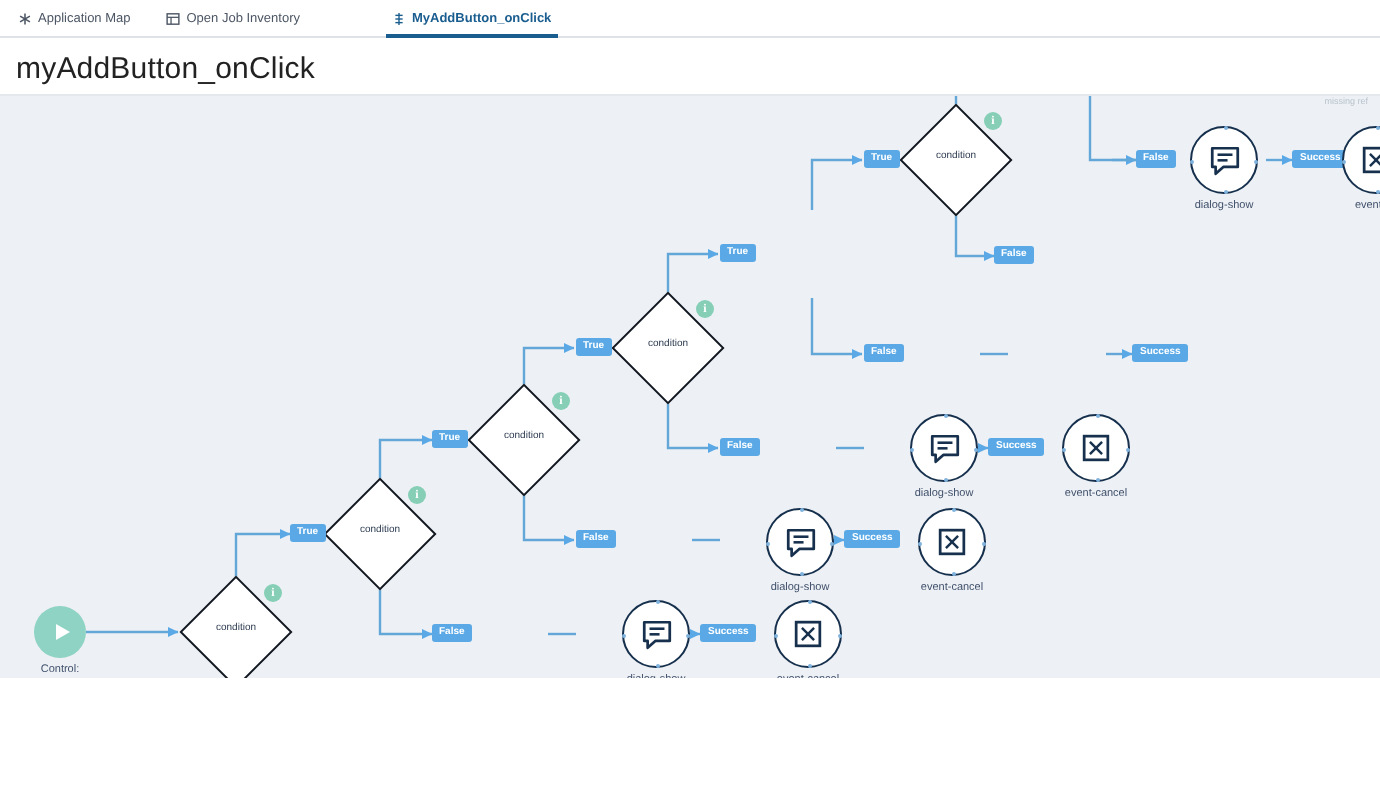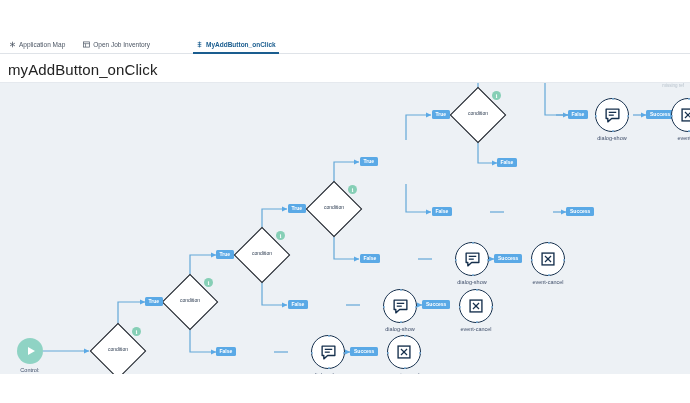--- a/index.html
+++ b/index.html
@@ -2,21 +2,21 @@
 <html><head>
 <meta charset="utf-8">
 <style>
   * { box-sizing: border-box; margin: 0; padding: 0; }
   html, body {
     width: 690px; height: 403px;
     overflow: hidden;
     background: #ffffff;
     font-family: "Liberation Sans", sans-serif;
   }
-  #app { position: relative; width: 690px; height: 339px; overflow: hidden; margin-top: 35px; }
+  #app { position: relative; width: 690px; height: 339px; overflow: hidden; }
 
   
   .top-stub {
     position: absolute; left: 330px; top: 0; width: 34px; height: 3px;
     background: #3b3f8f;
   }
 
   
   .tabbar {
     position: absolute; left: 0; top: 0; width: 690px; height: 19px;

